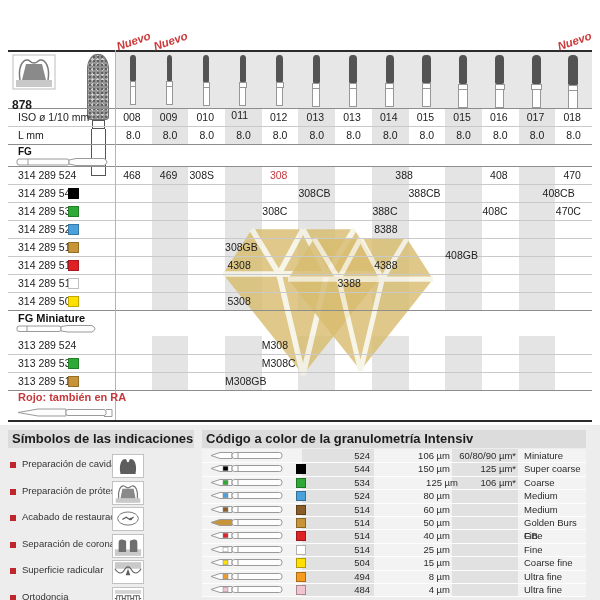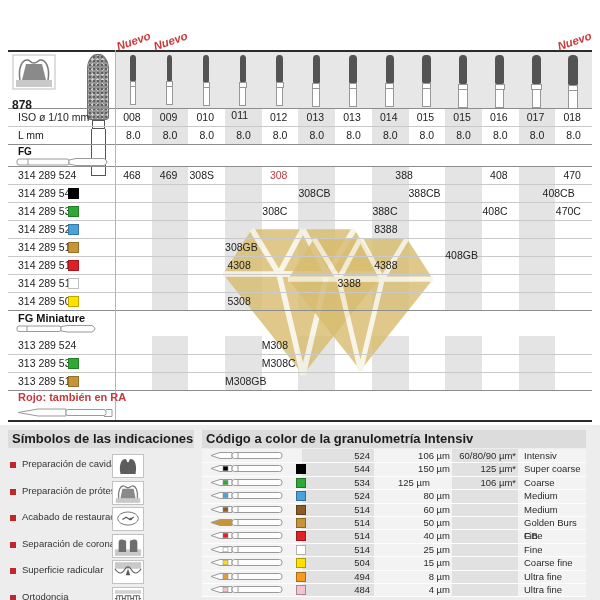--- a/index.html
+++ b/index.html
@@ -363,21 +363,21 @@
         <div class="gband" style="left: 250px; width: 66px;"></div>
         <div class="grow" style="top: 0px;">
           <div class="gpict"><svg width="78" height="11" viewBox="0 0 78 11">
               <path d="M3,5.5 L12,2.5 L24,2.5 L24,8.5 L12,8.5 Z" fill="#fdfdfd" stroke="#9a9a9a"></path>
               <rect x="24" y="2.5" width="50" height="6" rx="2.5" fill="#fdfdfd" stroke="#9a9a9a"></rect>
               <line x1="30" y1="2.5" x2="30" y2="8.5" stroke="#9a9a9a"></line>
             </svg></div>
           <div class="num" style="left: 104px; width: 64px;">524</div>
           <div class="num" style="left: 176px; width: 72px;">106 µm</div>
           <div class="num" style="left: 250px; width: 64px;">60/80/90 µm*</div>
-          <div class="nm">Intensiv</div>
+          <div class="nm">Miniature</div>
         </div>
         <div class="grow" style="top: 13.4px;">
           <div class="gpict"><svg width="78" height="11" viewBox="0 0 78 11">
               <path d="M3,5.5 L12,2.5 L24,2.5 L24,8.5 L12,8.5 Z" fill="#fdfdfd" stroke="#9a9a9a"></path>
               <rect x="24" y="2.5" width="50" height="6" rx="2.5" fill="#fdfdfd" stroke="#9a9a9a"></rect>
               <line x1="30" y1="2.5" x2="30" y2="8.5" stroke="#9a9a9a"></line>
               <rect x="15" y="3.2" width="5" height="4.6" fill="#000000" stroke="#888" stroke-width="0.5"></rect>
             </svg></div>
           <div class="gsq" style="background: rgb(0, 0, 0);"></div>
           <div class="num" style="left: 104px; width: 64px;">544</div>
@@ -387,21 +387,21 @@
         </div>
         <div class="grow" style="top: 26.8px;">
           <div class="gpict"><svg width="78" height="11" viewBox="0 0 78 11">
               <path d="M3,5.5 L12,2.5 L24,2.5 L24,8.5 L12,8.5 Z" fill="#fdfdfd" stroke="#9a9a9a"></path>
               <rect x="24" y="2.5" width="50" height="6" rx="2.5" fill="#fdfdfd" stroke="#9a9a9a"></rect>
               <line x1="30" y1="2.5" x2="30" y2="8.5" stroke="#9a9a9a"></line>
               <rect x="15" y="3.2" width="5" height="4.6" fill="#2EA935" stroke="#888" stroke-width="0.5"></rect>
             </svg></div>
           <div class="gsq" style="background: rgb(46, 169, 53);"></div>
           <div class="num" style="left: 104px; width: 64px;">534</div>
-          <div class="num" style="left: 176px; width: 72px; text-align: center;">125 µm</div>
+          <div class="num" style="left: 184px; width: 72px;">125 µm</div>
           <div class="num" style="left: 250px; width: 64px;">106 µm*</div>
           <div class="nm">Coarse</div>
         </div>
         <div class="grow" style="top: 40.2px;">
           <div class="gpict"><svg width="78" height="11" viewBox="0 0 78 11">
               <path d="M3,5.5 L12,2.5 L24,2.5 L24,8.5 L12,8.5 Z" fill="#fdfdfd" stroke="#9a9a9a"></path>
               <rect x="24" y="2.5" width="50" height="6" rx="2.5" fill="#fdfdfd" stroke="#9a9a9a"></rect>
               <line x1="30" y1="2.5" x2="30" y2="8.5" stroke="#9a9a9a"></line>
               <rect x="15" y="3.2" width="5" height="4.6" fill="#4AA1DC" stroke="#888" stroke-width="0.5"></rect>
             </svg></div>

